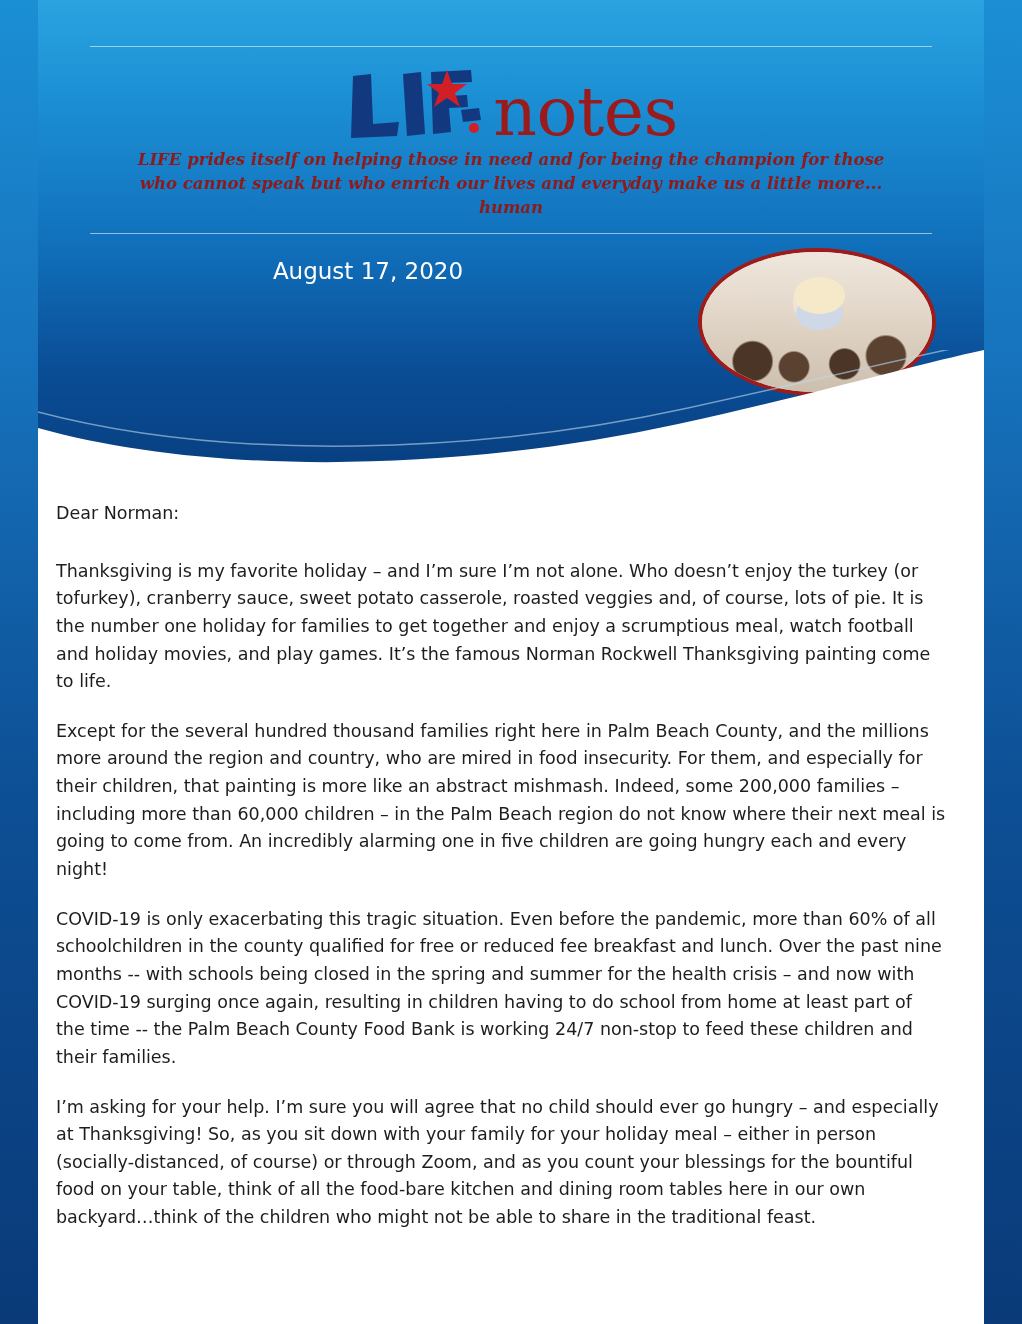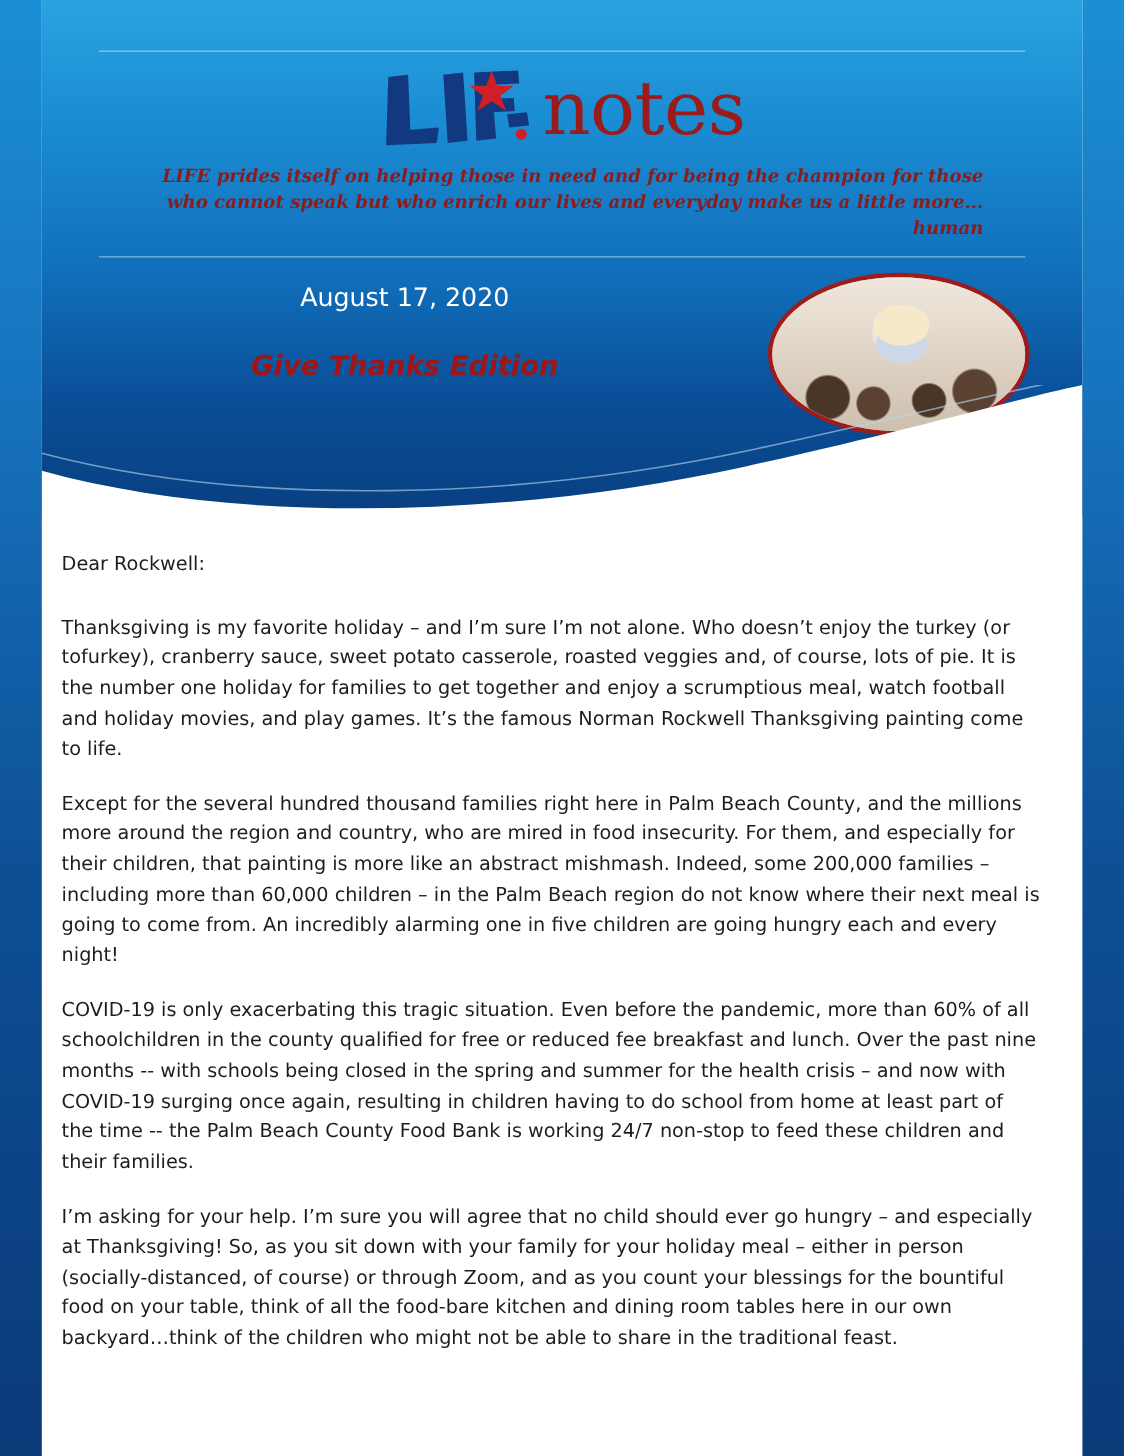--- a/index.html
+++ b/index.html
@@ -55,21 +55,21 @@
   }
   .rule.top { top: 46px; }
   .rule.bottom { top: 233px; }
 
   
   .logo-row {
     position: absolute;
     left: 0; right: 1px;
     top: 54px;
     display: flex;
-    align-items: center;
+    align-items: flex-end;
     justify-content: center;
     height: 92px;
   }
   .life-mark {
     position: relative;
     width: 140px;
     height: 80px;
   }
   .life-mark svg { display: block; }
   .notes-word {
@@ -79,21 +79,21 @@
     line-height: 1;
     margin-left: 10px;
     letter-spacing: -0.5px;
   }
 
   .tagline {
     position: absolute;
     left: 90px;
     right: 90px;
     top: 148px;
-    text-align: right;
+    text-align: center;
     font-family: "DejaVu Serif", serif;
     font-style: italic;
     font-weight: bold;
     font-size: 16.5px;
     line-height: 1.45;
     color: #8f1a1a;
   }
 
   .issue-date {
     position: absolute;
@@ -205,34 +205,33 @@
         </svg>
       </div>
       <div class="notes-word">notes</div>
     </div>
 
     <div class="tagline">LIFE prides itself on helping those in need and for being the champion for those who cannot speak but who enrich our lives and everyday make us a little more... human</div>
 
     <div class="rule bottom"></div>
 
     <div class="issue-date">August 17, 2020</div>
-    <div class="issue-edition">Give Thanks Edition</div>
 
     <div class="photo-oval">
       <div class="photo-inner"></div>
     </div>
 
     <svg class="swoosh" viewBox="0 0 946 120" preserveAspectRatio="none" xmlns="http://www.w3.org/2000/svg">
       <path d="M0 78 C 180 128, 430 120, 640 74 C 790 41, 880 14, 946 0 L946 120 L0 120 Z" fill="#ffffff"></path>
       <path d="M0 92 C 200 140, 450 128, 660 82 C 800 51, 890 24, 946 8" fill="none" stroke="#ffffff" stroke-width="2" opacity="0.85"></path>
       <path d="M0 62 C 190 112, 440 104, 650 58 C 795 26, 885 4, 946 -8" fill="none" stroke="#bcd9ef" stroke-width="1.5" opacity="0.6"></path>
     </svg>
   </div>
 
   <div class="letter">
-    <p class="salutation">Dear Rockwell:</p>
+    <p class="salutation">Dear Norman:</p>
     <p>Thanksgiving is my favorite holiday – and I’m sure I’m not alone.  Who doesn’t enjoy the turkey (or tofurkey), cranberry sauce, sweet potato casserole, roasted veggies and, of course, lots of pie.  It is the number one holiday for families to get together and enjoy a scrumptious meal, watch football and holiday movies, and play games.  It’s the famous Norman Rockwell Thanksgiving painting come to life.</p>
     <p>Except for the several hundred thousand families right here in Palm Beach County, and the millions more around the region and country, who are mired in food insecurity.  For them, and especially for their children, that painting is more like an abstract mishmash.  Indeed, some 200,000 families – including more than 60,000 children – in the Palm Beach region do not know where their next meal is going to come from.  An incredibly alarming one in five children are going hungry each and every night!</p>
     <p>COVID-19 is only exacerbating this tragic situation.  Even before the pandemic, more than 60% of all schoolchildren in the county qualified for free or reduced fee breakfast and lunch.  Over the past nine months -- with schools being closed in the spring and summer for the health crisis – and now with  COVID-19 surging once again, resulting in children having to do school from home at least part of the time -- the Palm Beach County Food Bank is working 24/7 non-stop to feed these children and their families.</p>
     <p>I’m asking for your help.  I’m sure you will agree that no child should ever go hungry – and especially at Thanksgiving!   So, as you sit down with your family for your holiday meal – either in person (socially-distanced, of course) or through Zoom, and as you count your blessings for the bountiful food on your table, think of all the food-bare kitchen and dining room tables here in our own backyard…think of the children who might not be able to share in the traditional feast.</p>
   </div>
 
 </div>
 
 </body></html>

